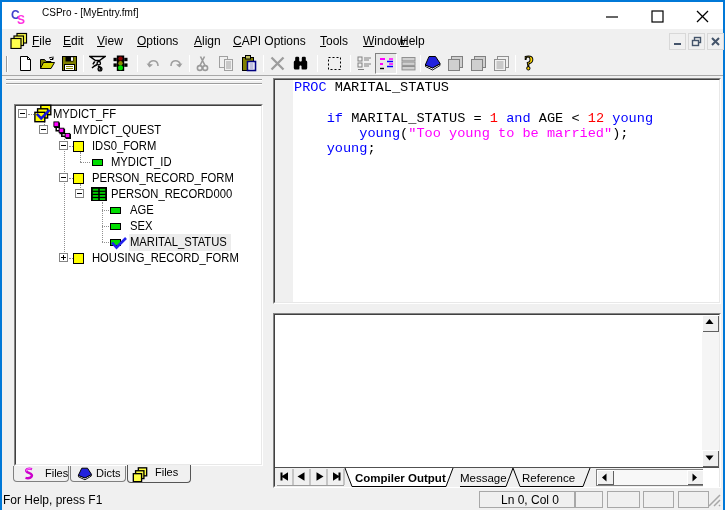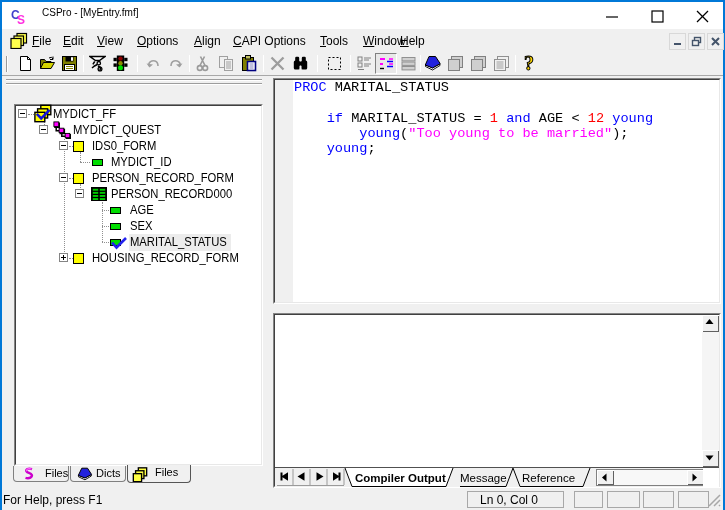--- a/index.html
+++ b/index.html
@@ -368,21 +368,21 @@
         <div class="sb-btn" style="left:90px;top:0;height:15px"><svg width="15" height="15">
                 <path d="M5.5 3.5 L10 7.5 L5.5 11.5 Z" fill="#000"></path>
               </svg></div>
       </div>
       <div class="abs" style="left:428px;top:0;width:16px;height:20px;background:#fff"></div>
     </div>
   </div>
     </div>
   <div id="statusbar" class="abs">
     <span class="abs" style="left:1px;top:4px">For Help, press F1</span>
-    <div class="sbox" style="left:465px;width:97px;padding:1px 0 0 12px">Ln 0, Col 0</div>
+    <div class="sbox" style="left:477px;width:97px;padding:1px 0 0 21px">Ln 0, Col 0</div>
     <div class="sbox" style="left:572px;width:29px"></div>
     <div class="sbox" style="left:605px;width:33px"></div>
     <div class="sbox" style="left:641px;width:31px"></div>
     <div class="sbox" style="left:676px;width:31px"></div>
     <svg class="abs" style="left:704px;top:2px" width="16" height="17">
         <path d="M14 4 L3 15 M14 9 L8 15 M14 14 L13 15" stroke="#a8a8a8" stroke-width="1.5"></path>
       </svg>
   </div>
 </div>
 

